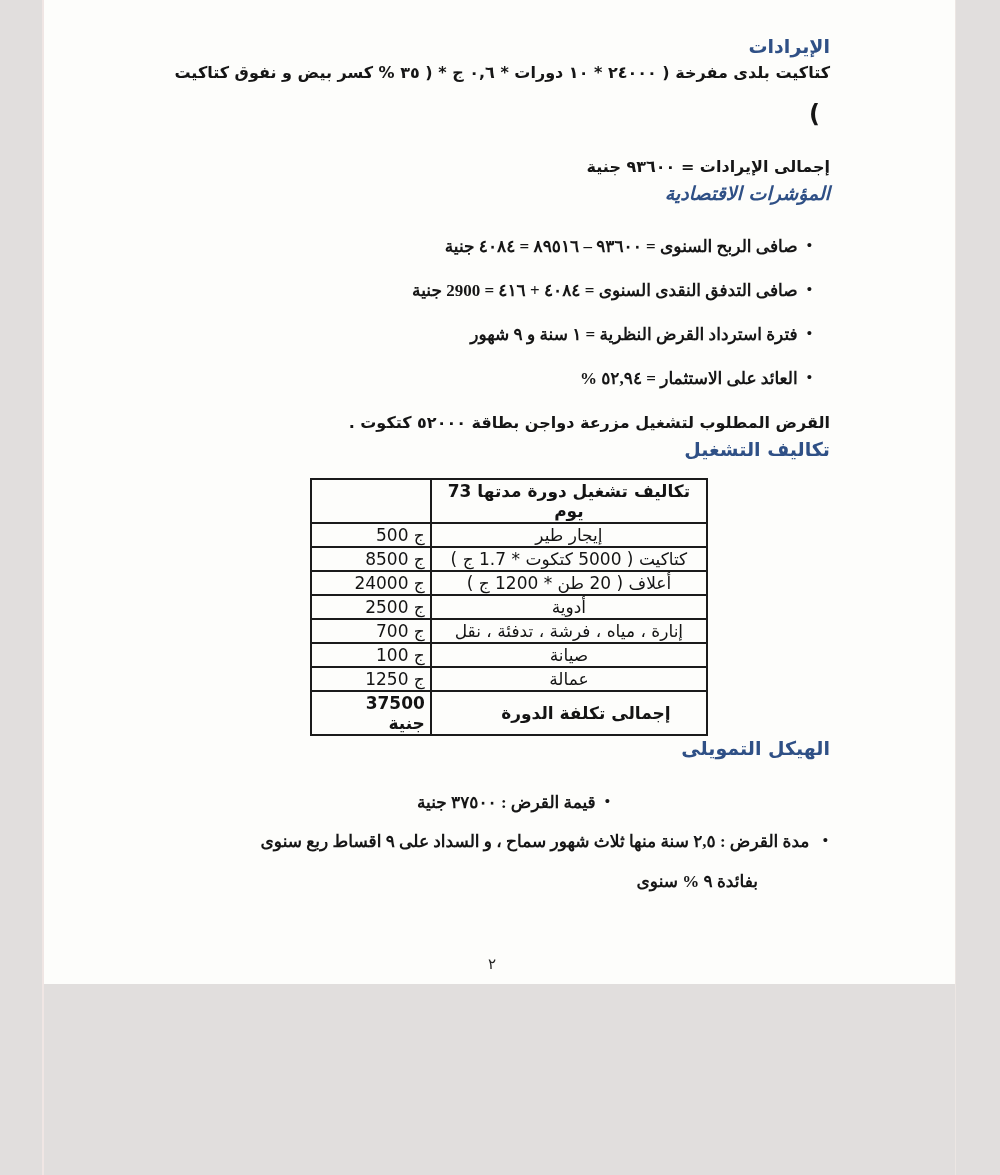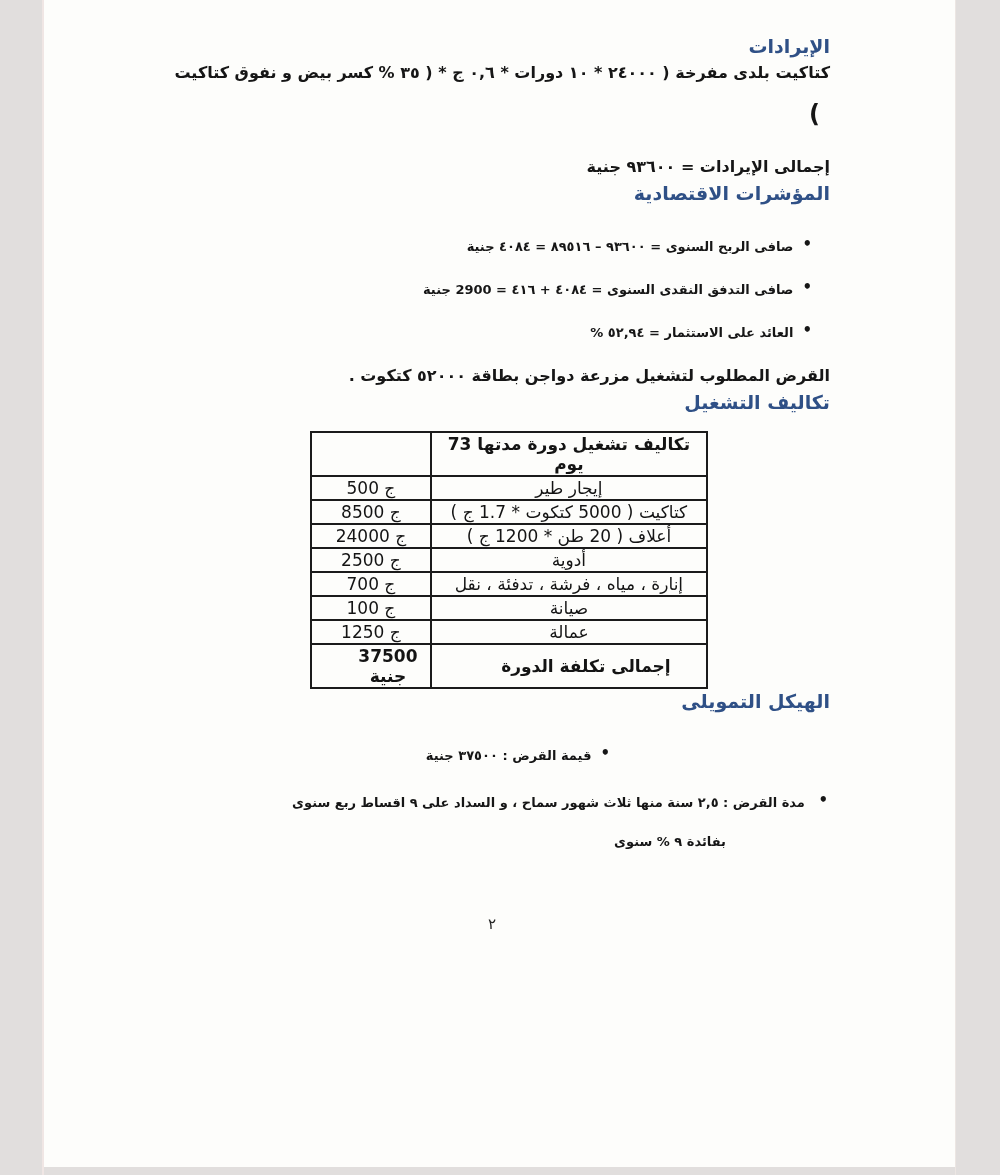--- a/index.html
+++ b/index.html
@@ -10,54 +10,54 @@
     background:#e1dedd;
     font-family:"DejaVu Sans","Liberation Sans",sans-serif;
     color:var(--ink);
   }
   .canvas { position:relative; width:1000px; height:1175px; overflow:hidden; }
   .margin-strip { position:absolute; top:0; height:1175px; background:#e1dedd; }
   .margin-strip.left  { left:0;  width:44px; border-right:2px solid #f0e6e4; }
   .margin-strip.right { right:0; width:45px; border-left:1px solid #ece6e3; }
   .sheet {
     position:absolute; left:44px; top:0;
-    width:911px; height:1167px;
+    width:911px; height:984px;
     background:#fdfdfb;
   }
   .content { direction:rtl; text-align:right; padding:34px 125px 0 110px; }
 
   h2.blue { color:var(--blue); font-size:19px; font-weight:700; margin:0; line-height:25px; }
 
   .para { font-weight:700; font-size:16px; line-height:28px; }
   .h-rev { margin-bottom:31px; }
   .line1 { white-space:nowrap; }
   .paren { direction:ltr; text-align:right; font-size:24px; line-height:30px; margin:12px 10px 0 0; }
   .total-rev { margin-top:24px; }
-  .h-ind { margin-top:29px; }
+  .h-ind { margin-top:29px;font-style:italic; }
 
   ul.bullets { margin:27px 0 0 0; padding:0 18px 0 0; list-style:none;
-               font-weight:700; font-size:13px; }
+               font-weight:700; font-size:17px;font-family:Liberation Serif, serif; }
   ul.bullets li { line-height:27px; margin-bottom:16px; }
   ul.bullets li::before { content:"•"; padding-left:9px; font-size:15px; position:relative; top:-2px; }
 
   .loan-note { margin-top:8px; }
   .h-op { margin-top:30px; }
 
   table.costs { border-collapse:collapse; width:398px; margin:16px 122px 0 0;
                 font-size:17px; color:#141414; }
   table.costs td { border:2px solid #1b1b1b; height:23px; padding:1px 5px; vertical-align:middle; }
   td.label { text-align:center; font-weight:400; }
-  td.value { text-align:center; direction:ltr; font-weight:400; }
+  td.value { text-align:right; direction:ltr; font-weight:400; }
   tr.thead td { text-align:center; font-weight:700; }
   tr.total-row td { font-weight:700;padding-left:39px; }
 
   .h-fin { margin-top:24px; }
   ul.bullets.fin { padding-right:2px; margin-top:28px; }
-  ul.bullets.fin li.fin1 { margin-right:218px; margin-bottom:20px; }
-  .cont { display:block; margin:12px 102px 0 0; }
+  ul.bullets.fin li.fin1 { margin-right:218px; margin-bottom:11px; }
+  .cont { display:block; margin:12px 70px 0 0; }
 
   .pagenum { direction:ltr; text-align:center; font-size:15px; margin-top:60px; color:#222; }
 </style>
 </head>
 <body>
 
 <div class="canvas">
   <div class="margin-strip left"></div>
   <div class="margin-strip right"></div>
 
@@ -69,20 +69,21 @@
       <div class="para line1">كتاكيت بلدى مفرخة ( ٢٤٠٠٠ * ١٠ دورات * ٠,٦ ج * ( ٣٥ % كسر بيض و نفوق كتاكيت</div>
       <div class="para paren">(</div>
 
       <div class="para total-rev">إجمالى الإيرادات = ٩٣٦٠٠ جنية</div>
 
       <h2 class="blue h-ind">المؤشرات الاقتصادية</h2>
 
       <ul class="bullets">
         <li>صافى الربح السنوى = ٩٣٦٠٠ – ٨٩٥١٦ = ٤٠٨٤ جنية</li>
         <li>صافى التدفق النقدى السنوى = ٤٠٨٤ + ٤١٦ = 2900 جنية</li>
+        <li>فترة استرداد القرض النظرية = ١ سنة و ٩ شهور</li>
         <li>العائد على الاستثمار = ٥٢,٩٤ %</li>
       </ul>
 
       <div class="para loan-note">القرض المطلوب لتشغيل مزرعة دواجن بطاقة ٥٢٠٠٠ كتكوت .</div>
 
       <h2 class="blue h-op">تكاليف التشغيل</h2>
 
       <table class="costs" dir="rtl">
         <colgroup>
             <col style="width:278px">

